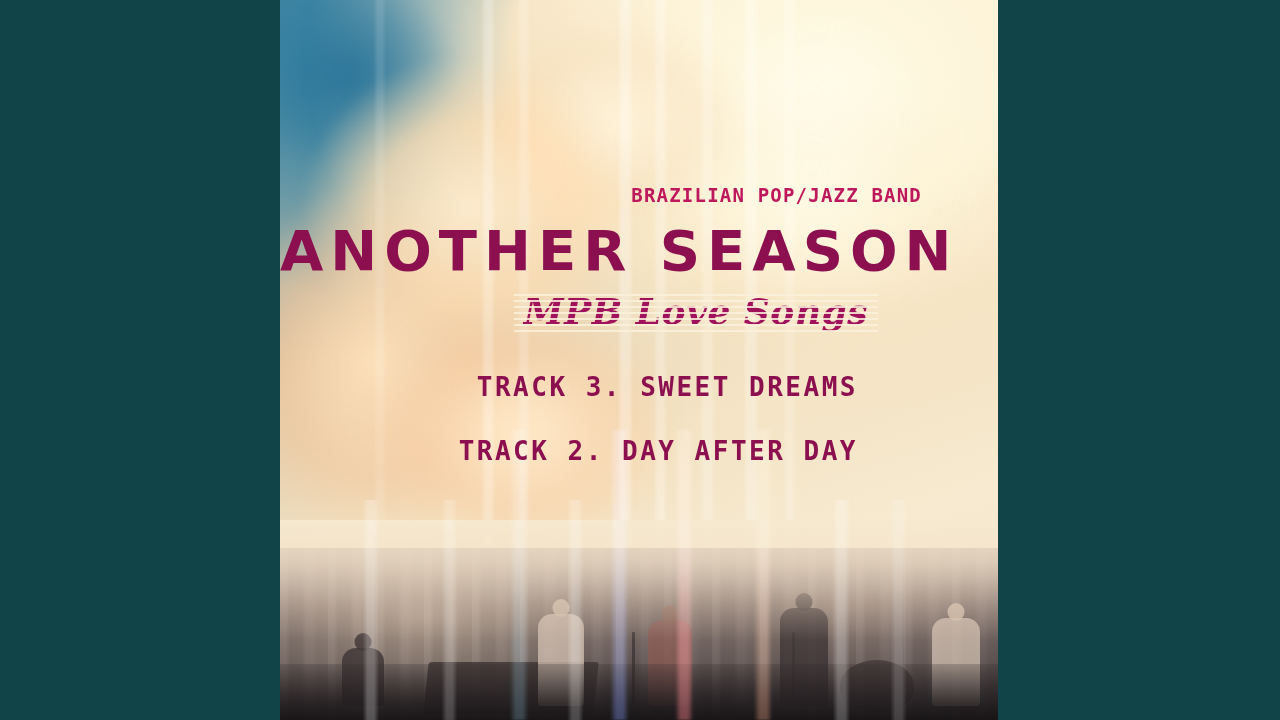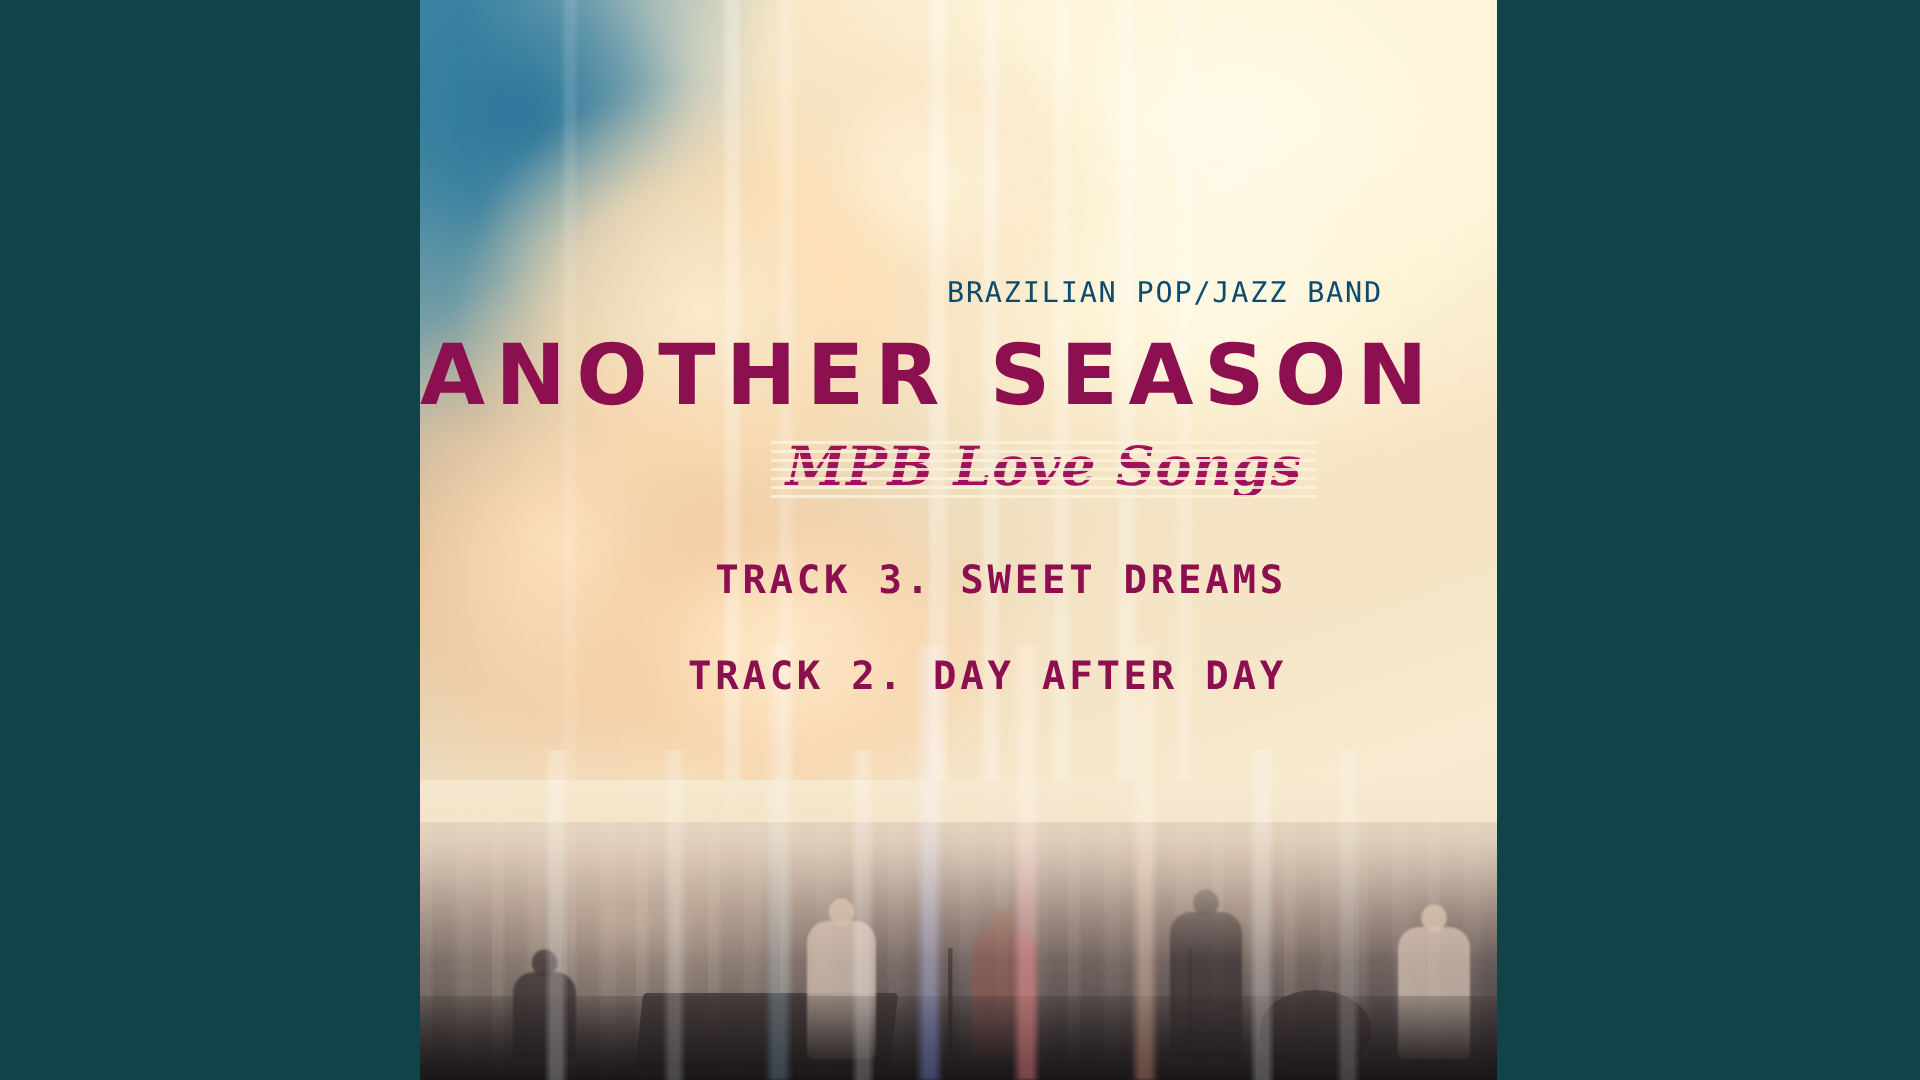--- a/index.html
+++ b/index.html
@@ -263,23 +263,23 @@
     position: absolute;
     inset: 0;
     z-index: 20;
   }
   .genre {
     position: absolute;
     top: 184px;
     left: 0;
     right: 76px;
     text-align: right;
-    color: #0c4a6e;
+    color: #be185d;
     font-family: "DejaVu Sans Mono", monospace;
-    font-weight: normal;
+    font-weight: bold;
     font-size: 19px;
     letter-spacing: 1.2px;
   }
   .album-title {
     position: absolute;
     top: 222px;
     left: 0;
     right: 62px;
     text-align: right;
     color: #8c1050;

